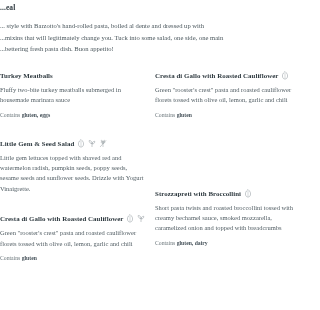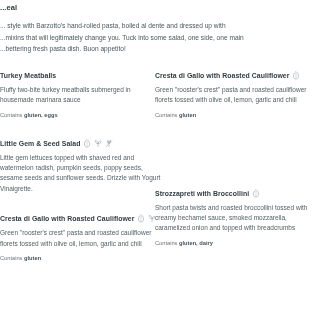--- a/index.html
+++ b/index.html
@@ -14,20 +14,21 @@
     font-family: "Liberation Sans", sans-serif;
     color: #3f4a4f;
     -webkit-font-smoothing: antialiased;
   }
   .page {
     position: relative;
     width: 310px;
     height: 276px;
     overflow: hidden;
     background: #ffffff;
+    font-family: Liberation Serif, serif;
   }
   
   .inner {
     position: absolute;
     left: -31px;
     top: 0;
     width: 372px;
   }
   .section-heading {
     font-size: 7.5px;

